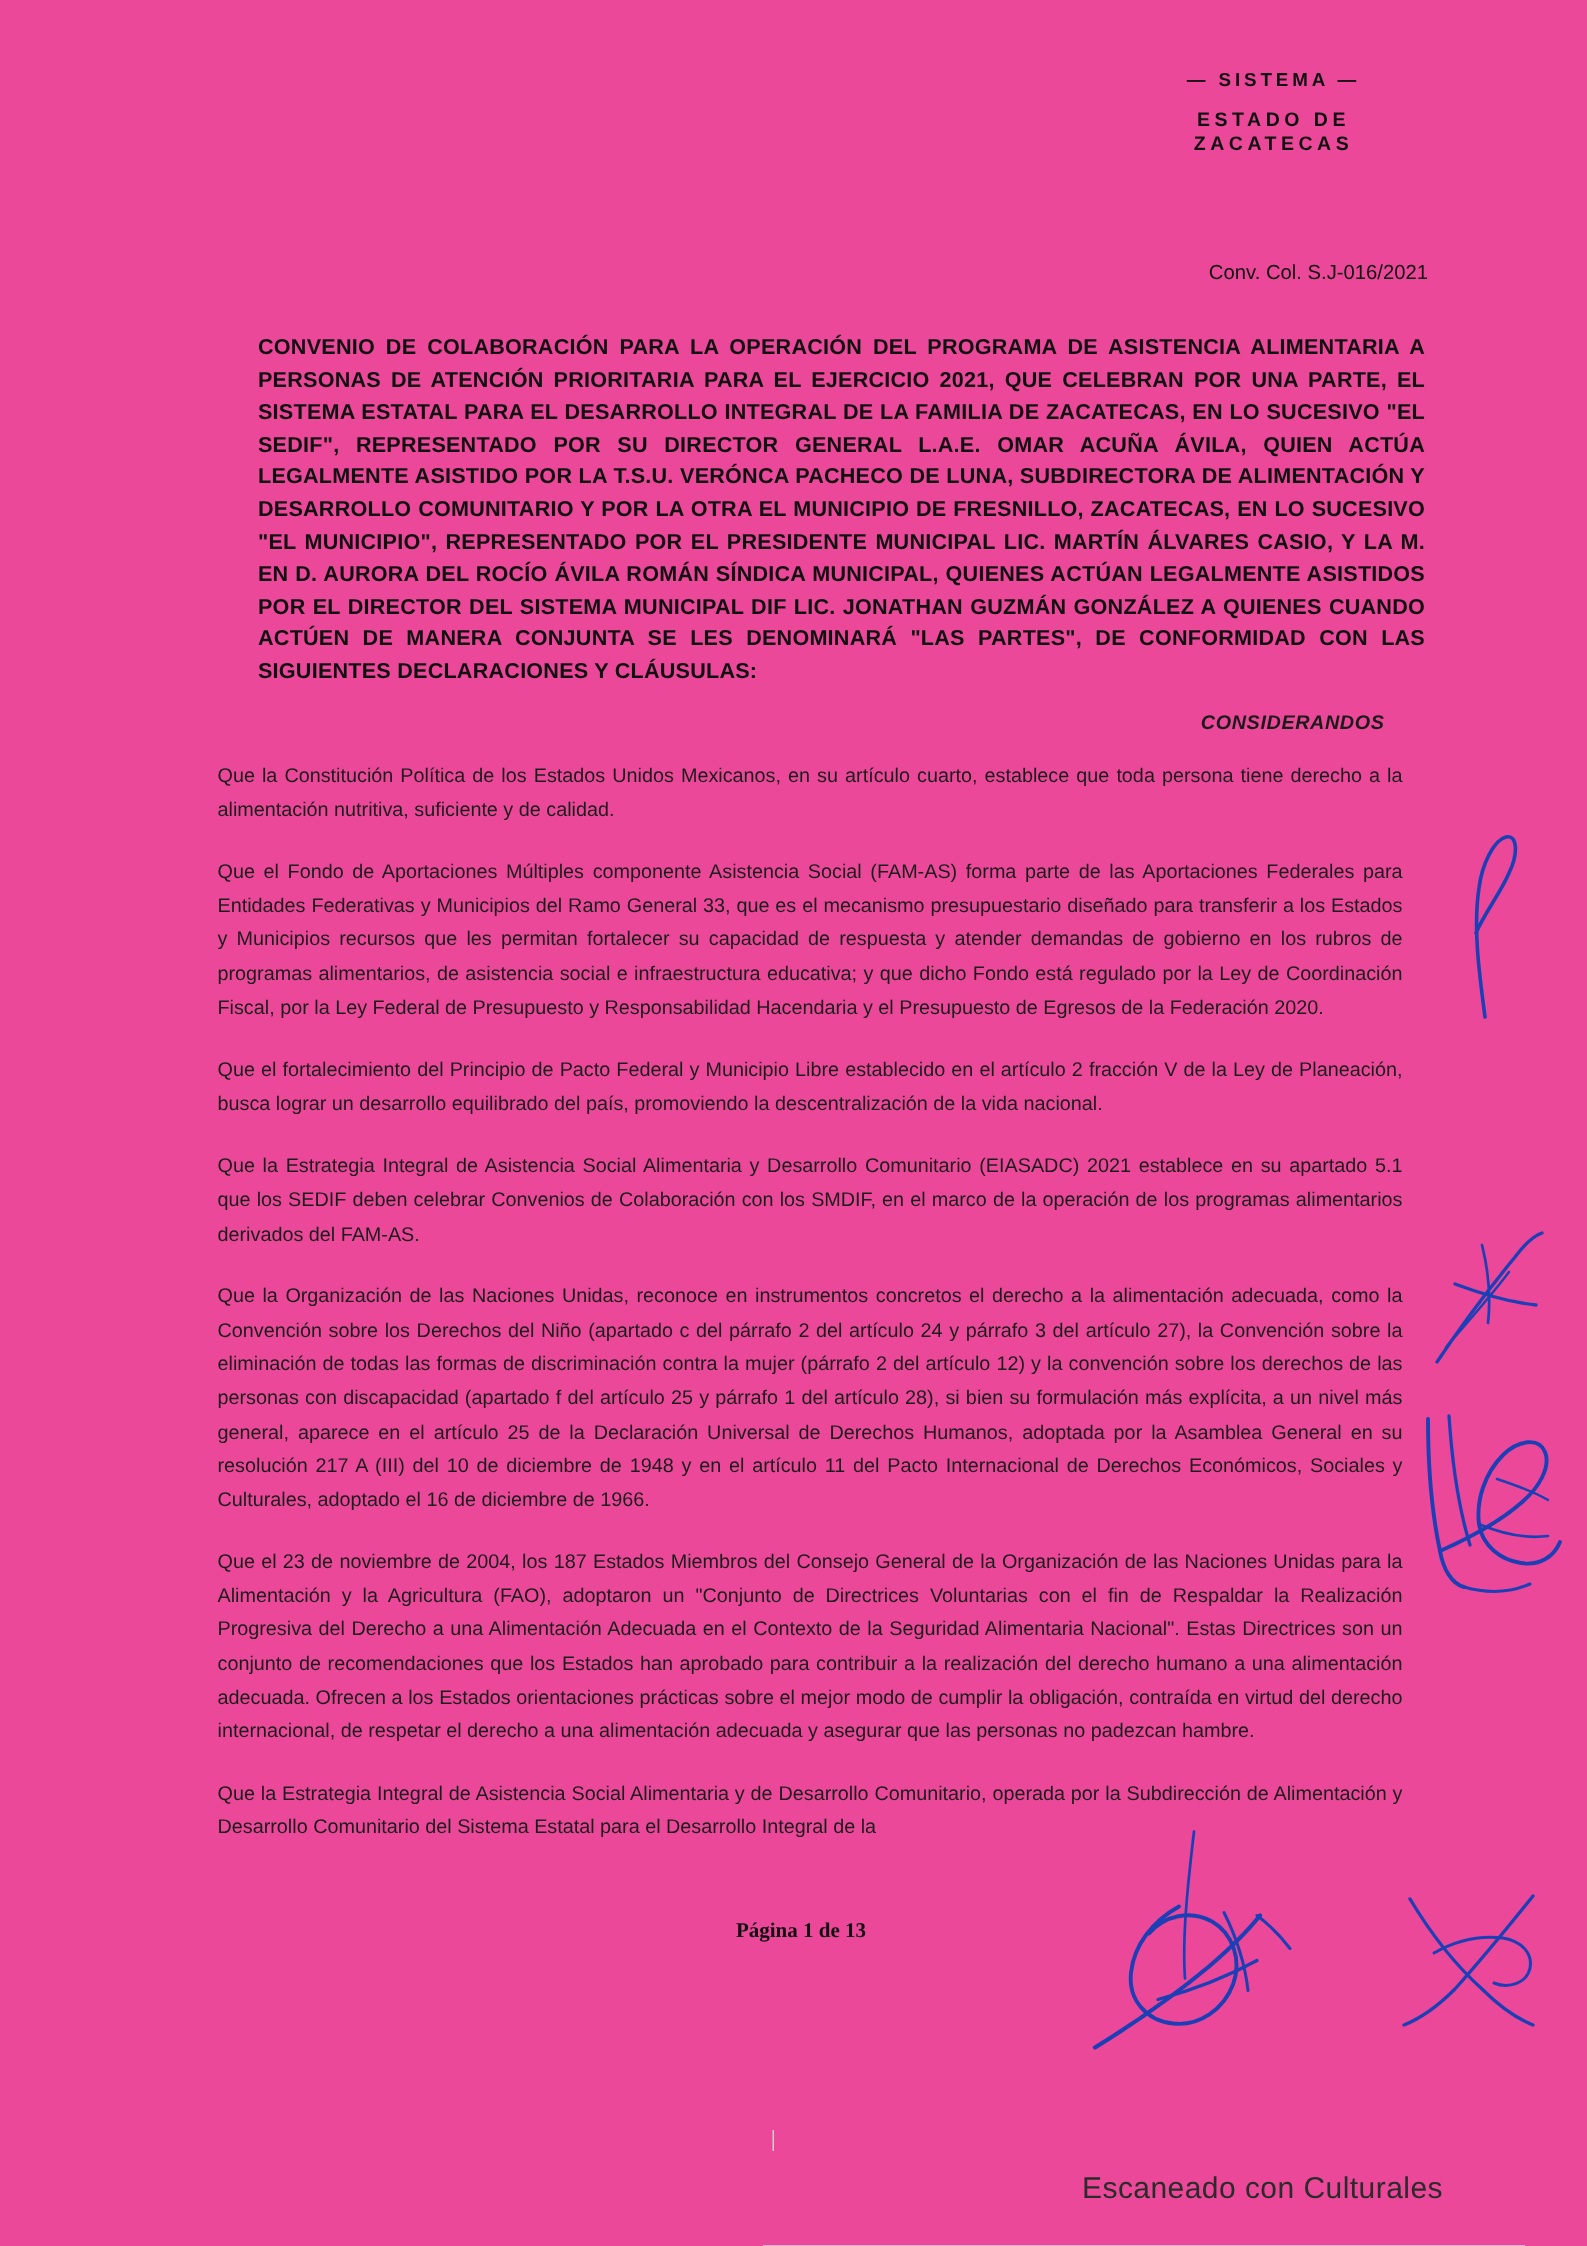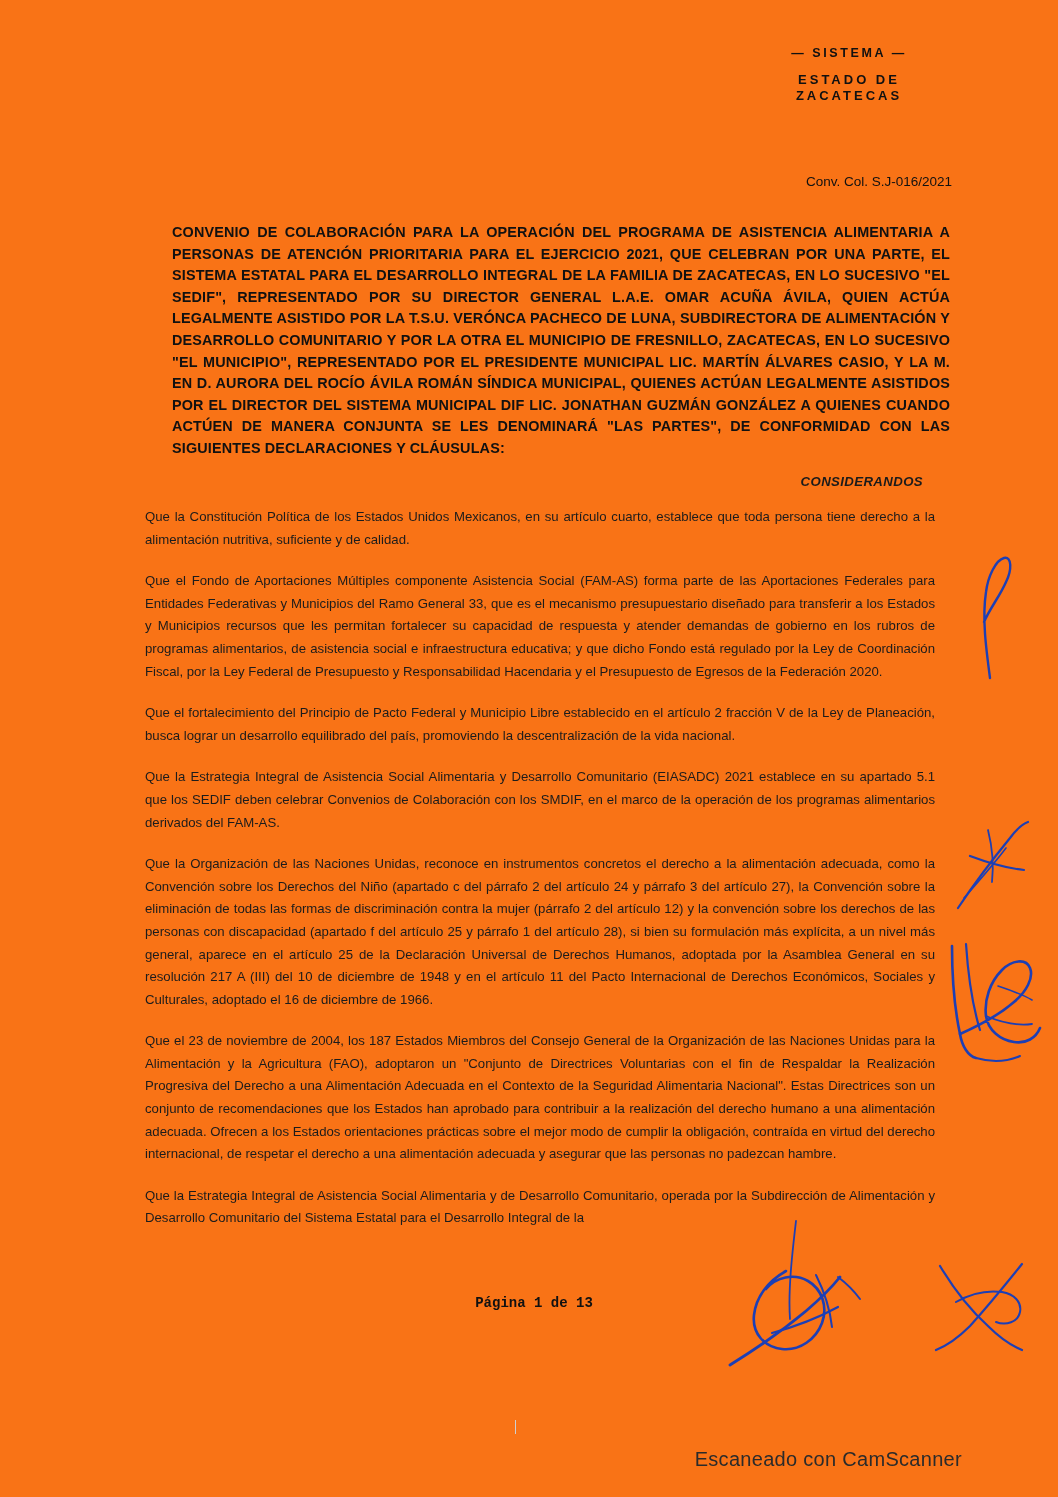--- a/index.html
+++ b/index.html
@@ -4,21 +4,21 @@
 <style>
   html, body {
     margin: 0;
     padding: 0;
     background: #ffffff;
   }
   .page {
     position: relative;
     width: 1058px;
     height: 1497px;
-    background: #f97316;
+    background: #ec4899;
     overflow: hidden;
     font-family: "Liberation Sans", sans-serif;
     color: #1b1b1b;
   }
 
   
   .logo-block {
     position: absolute;
     top: 46px;
     left: 744px;
@@ -112,23 +112,22 @@
   }
 
   .page-footer {
     position: absolute;
     top: 1280px;
     left: 145px;
     width: 778px;
     text-align: center;
     font-size: 14px;
     font-weight: bold;
-    font-family: Liberation Mono, monospace;
-    color: #111;
-    margin-top: 15px;
+    font-family: Liberation Serif, serif;
+    color: #111;
   }
 
   
   .scanner-note {
     position: absolute;
     bottom: 26px;
     right: 96px;
     font-size: 20px;
     color: #2b2b2b;
     letter-spacing: 0.3px;
@@ -224,15 +223,15 @@
   </div>
 
   <div class="sig" style="left:926px; top:1252px;">
     <svg width="110" height="110" viewBox="0 0 110 110">
       <path d="M14 14 C26 34 42 56 62 74 C74 86 86 94 96 98" stroke-width="2.2"></path>
       <path d="M96 12 C80 32 62 54 44 74 C32 86 20 94 10 98" stroke-width="2.2"></path>
       <path d="M30 50 C44 42 60 38 76 40 C88 42 96 50 94 60 C92 70 80 74 70 70" stroke-width="2"></path>
     </svg>
   </div>
 
-  <div class="scanner-note">Escaneado con CamScanner</div>
+  <div class="scanner-note">Escaneado con Culturales</div>
 
 </div>
 
 </body></html>

